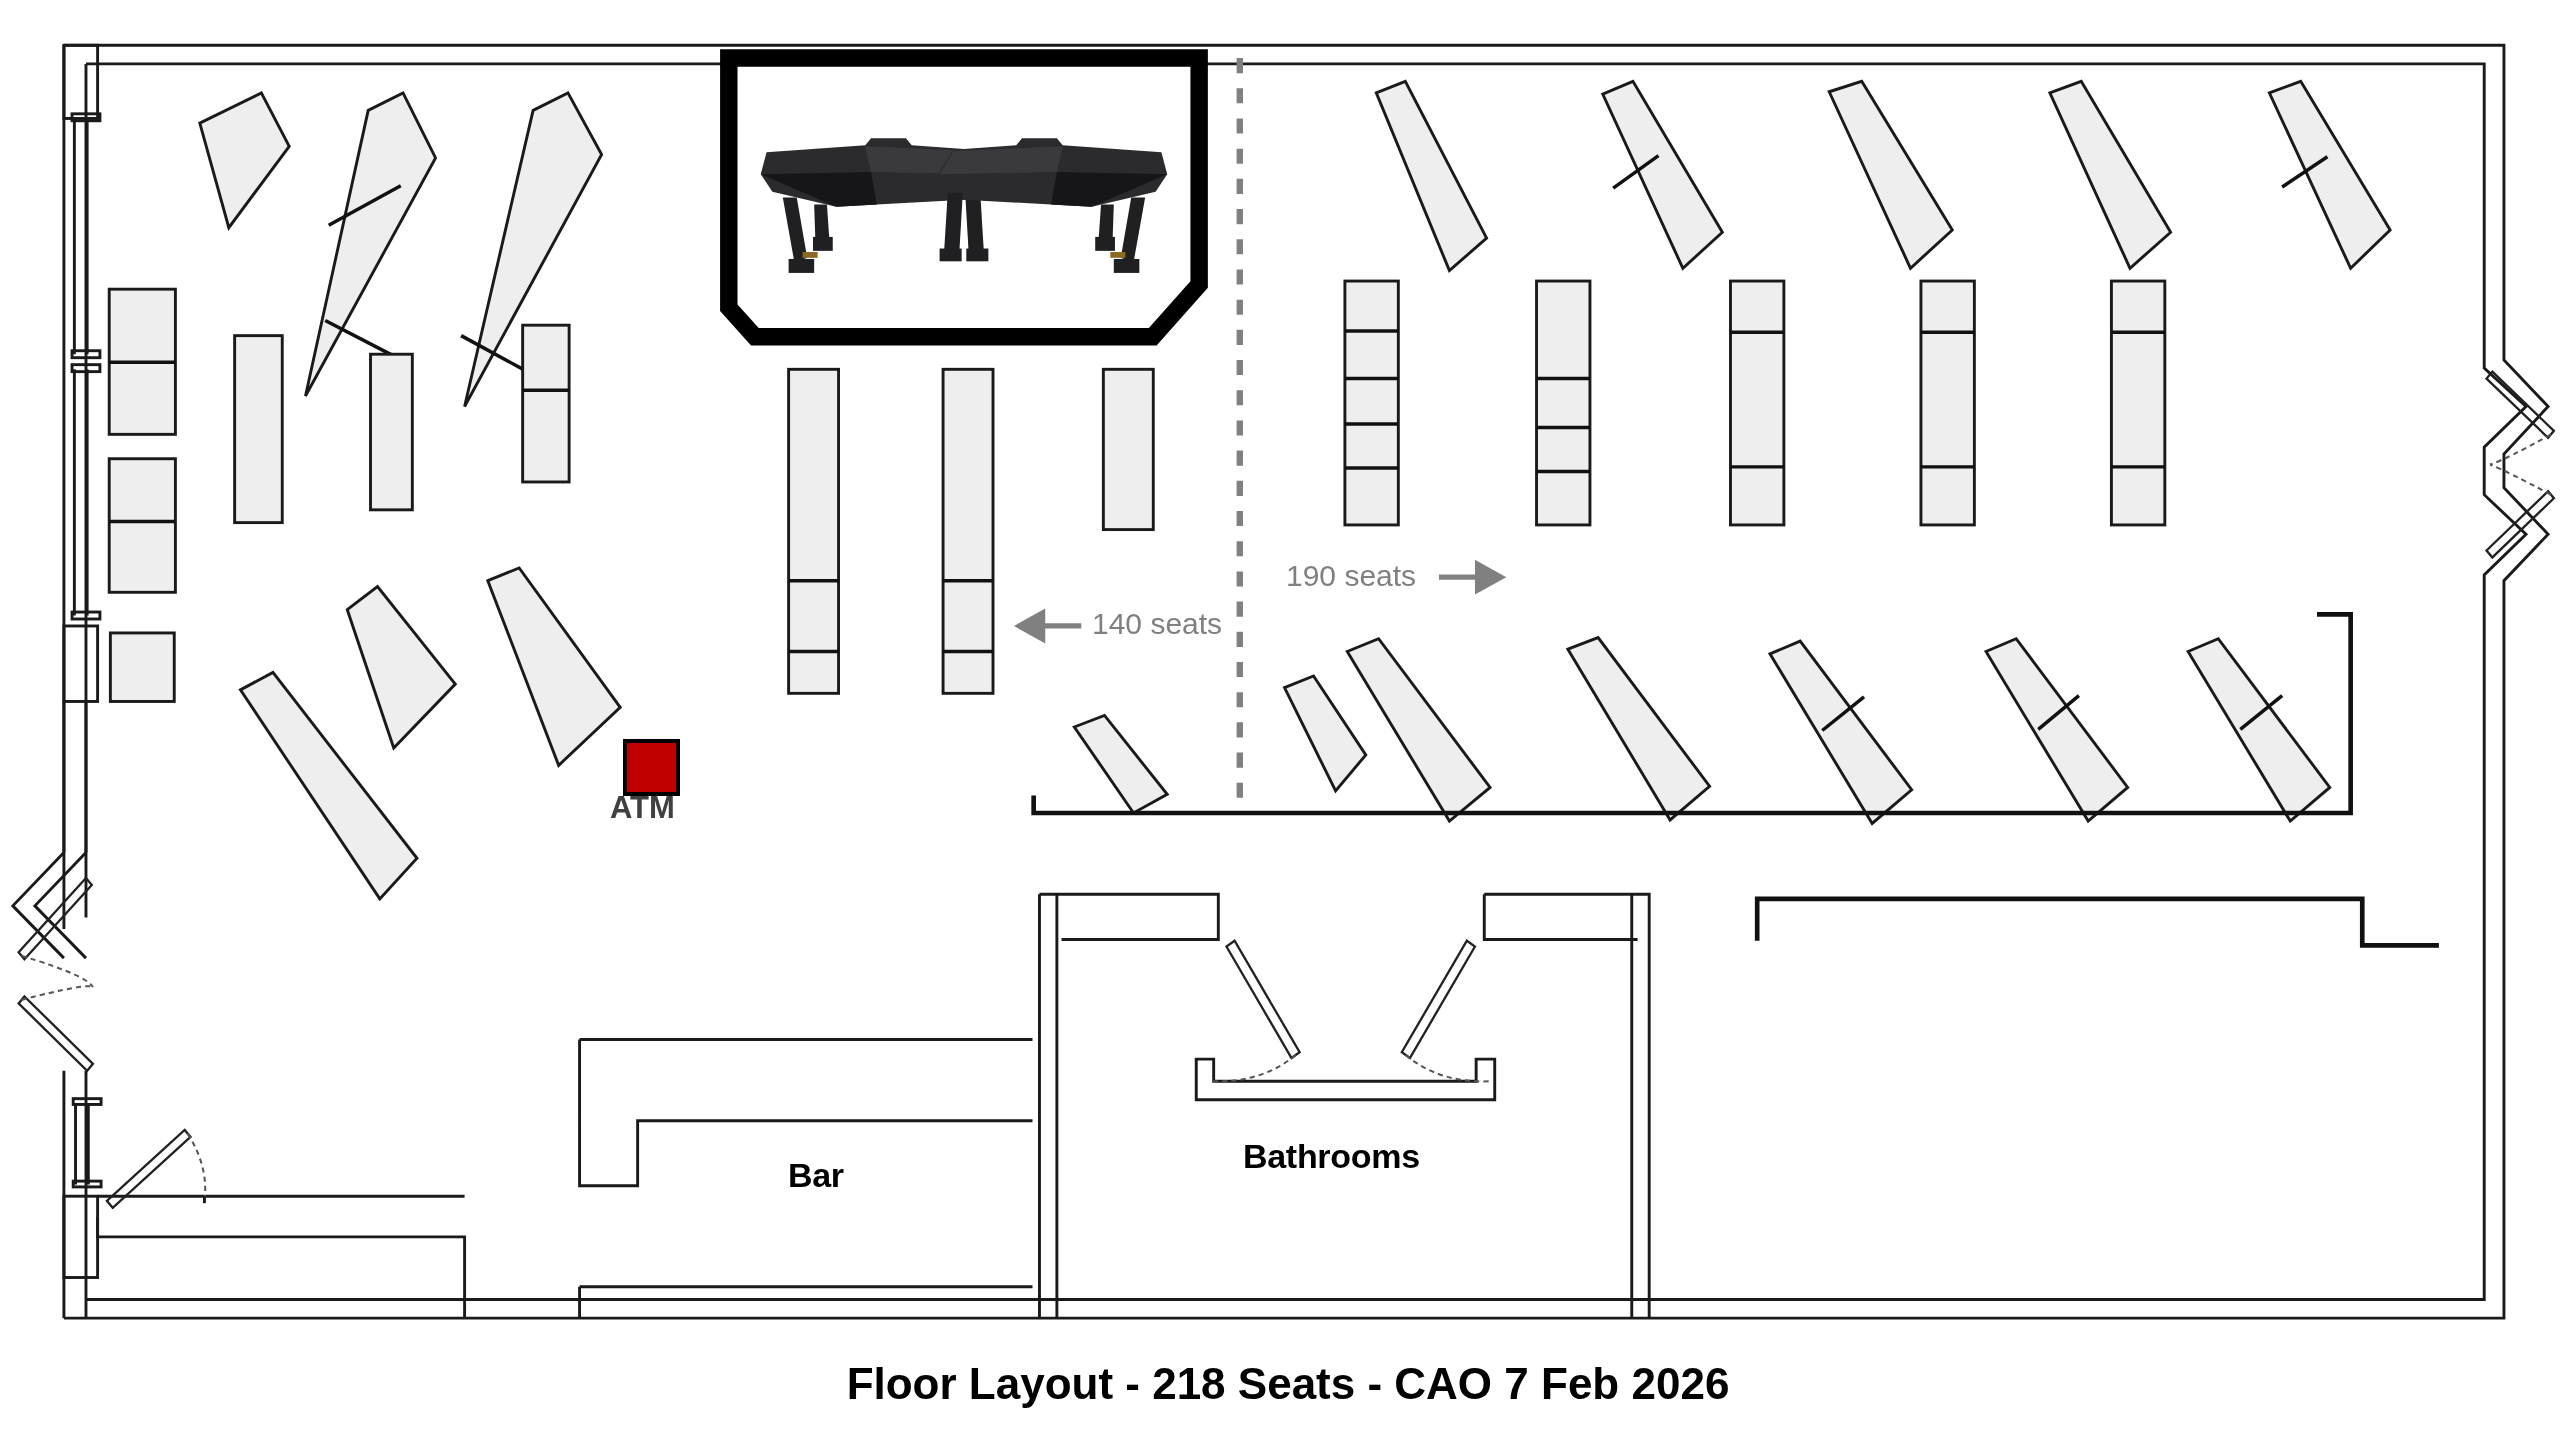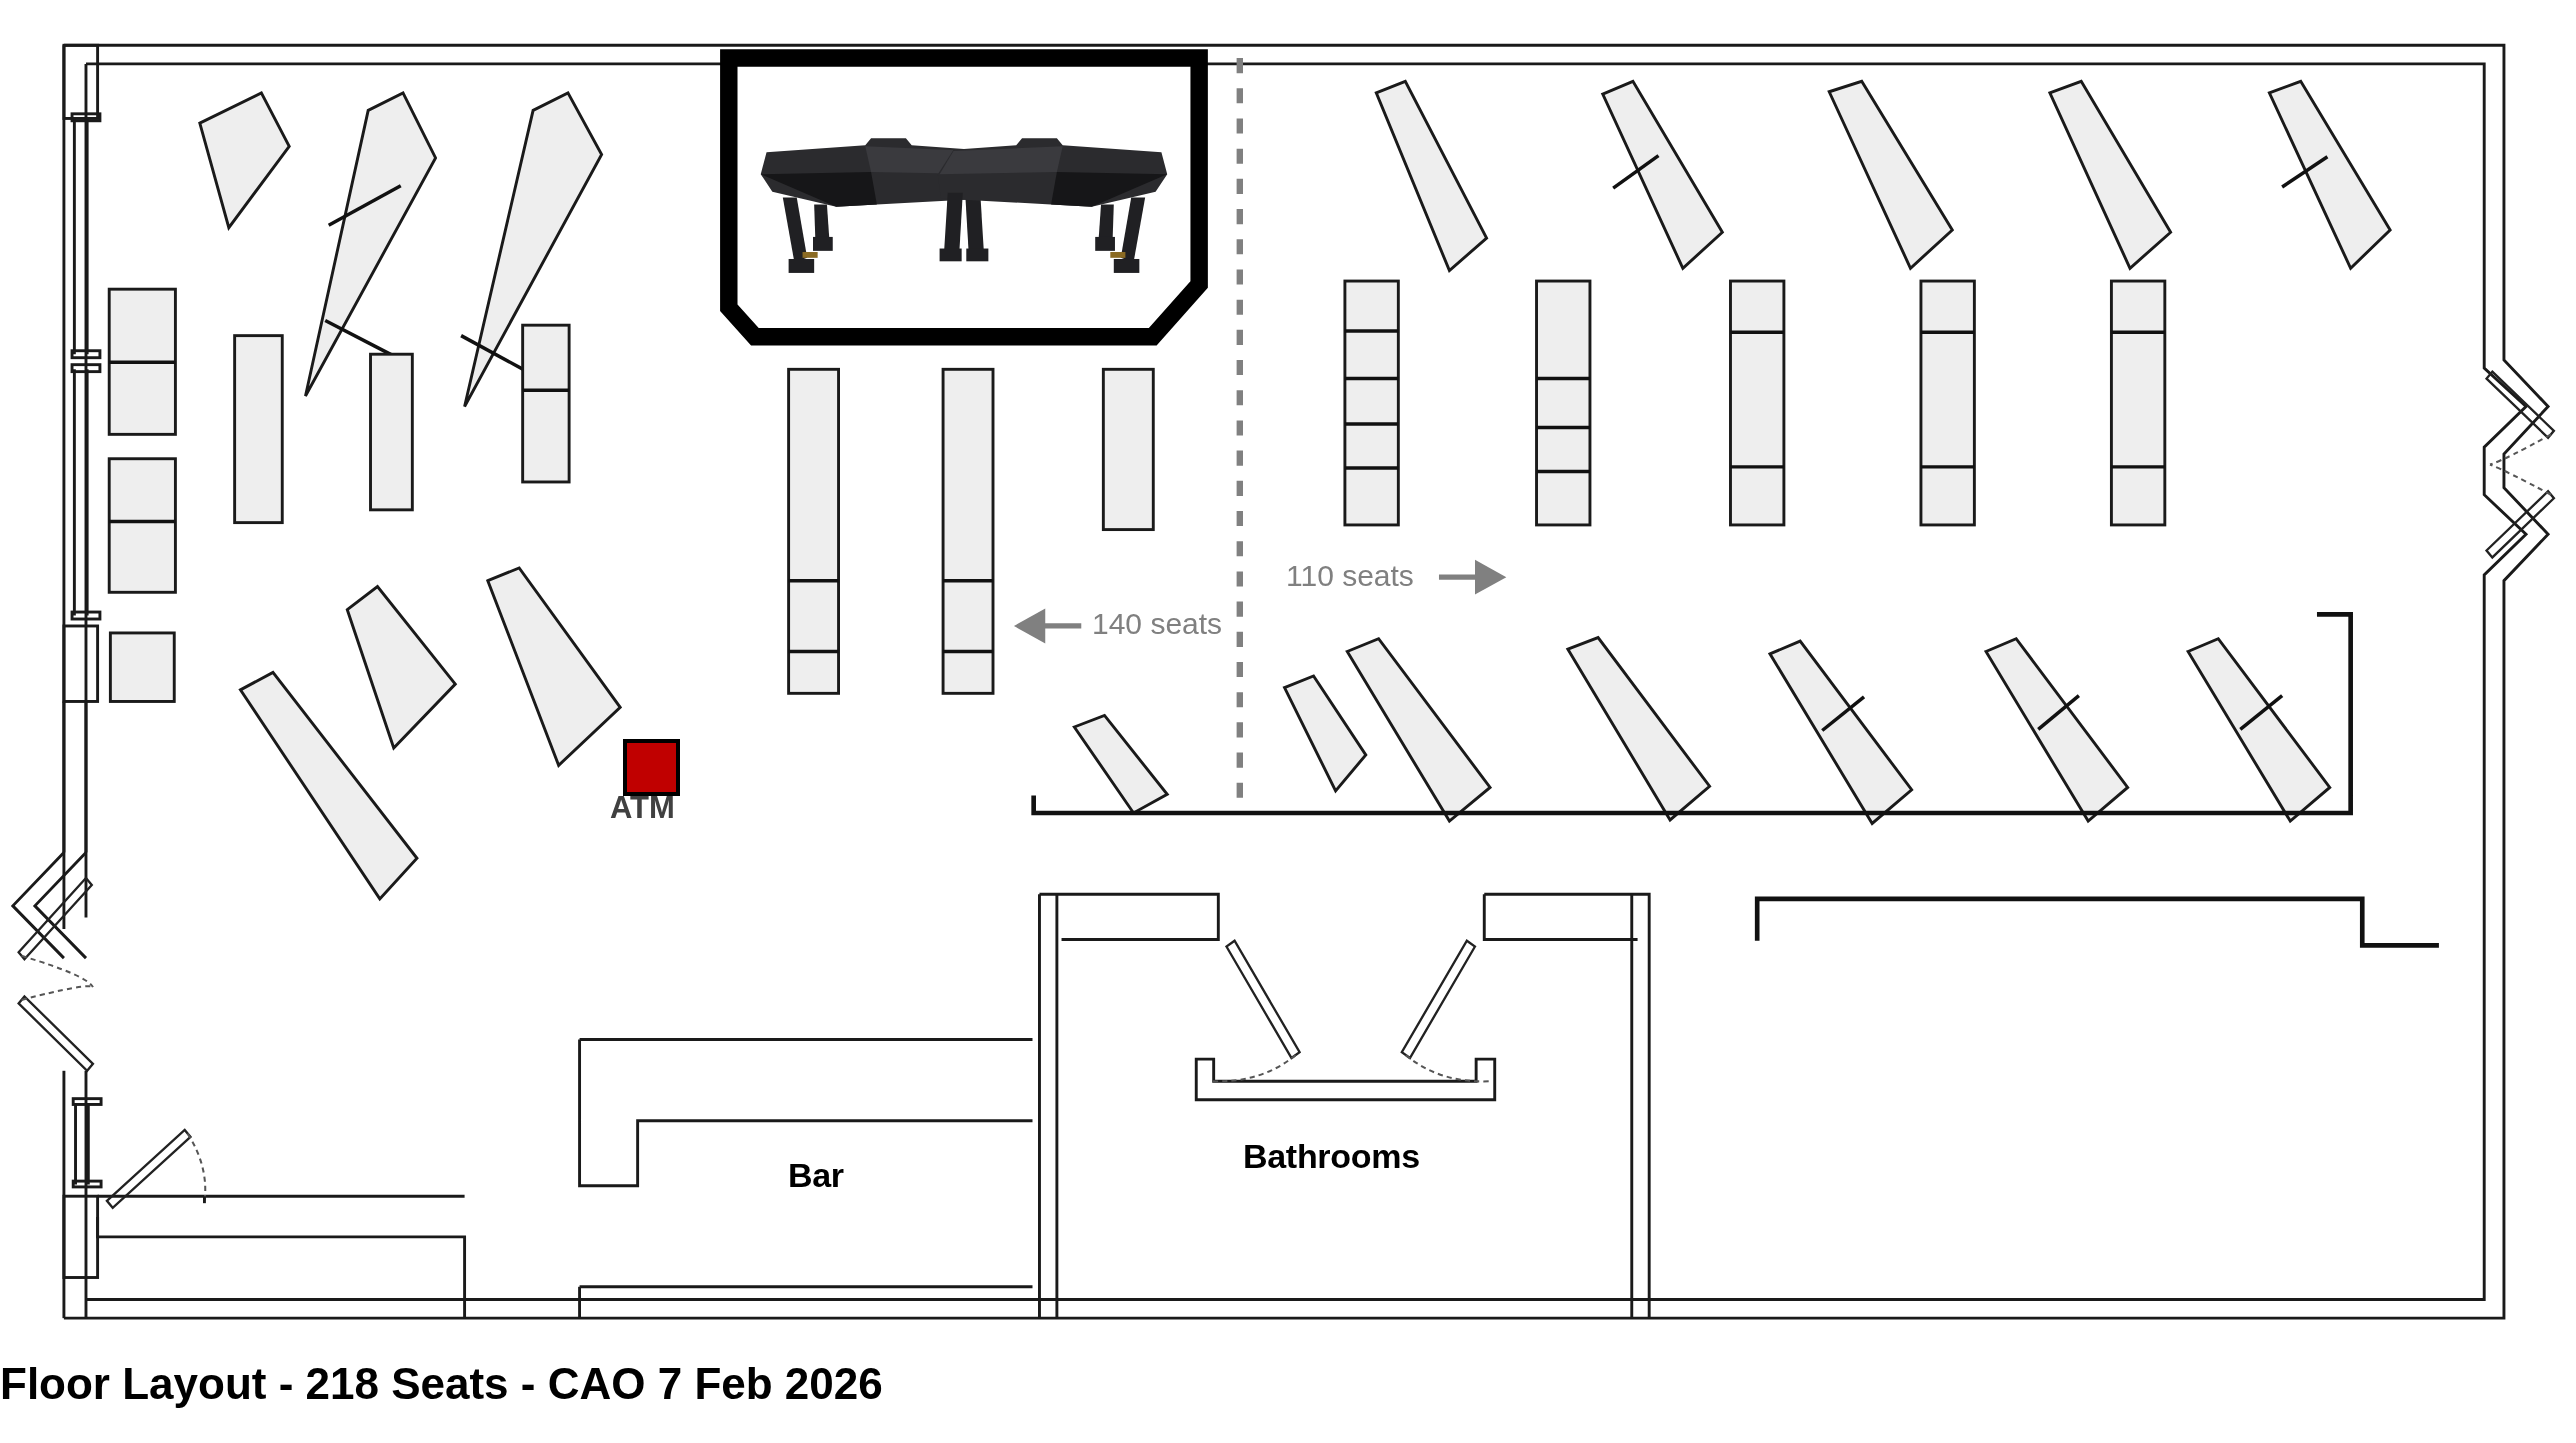--- a/index.html
+++ b/index.html
@@ -71,20 +71,21 @@
   }
   .label-seats {
     font-size: 30px;
     color: #808080;
   }
   .title-bar {
     position: absolute;
     left: 0;
     top: 1359px;
     width: 2576px;
+    text-align: center;
   }
   .title-text {
     font-family: "Liberation Sans", sans-serif;
     font-weight: bold;
     font-size: 44px;
     color: #000000;
     letter-spacing: 0px;
   }
   .atm-marker {
     position: absolute;
@@ -452,21 +453,21 @@
       <line class="seat-arrow" x1="2478" y1="994" x2="2574" y2="994"></line>
       <polygon class="seat-arrow-head" points="2594,994 2540,964 2540,1024"></polygon>
     </g>
 
   </svg>
 
   <div class="atm-marker" id="atm-square" style="left: 623px; top: 739px; background: rgb(192, 0, 0);"></div>
   <div class="label label-atm" style="left:610px; top:790px;">ATM</div>
 
   <div class="label label-seats" style="left:1092px; top:607px;">140 seats</div>
-  <div class="label label-seats" style="left:1286px; top:559px;">110 seats</div>
+  <div class="label label-seats" style="left:1286px; top:559px;">190 seats</div>
 
   <div class="label label-room" style="left:788px; top:1156px;">Bar</div>
   <div class="label label-room" style="left:1243px; top:1137px;">Bathrooms</div>
 
   <div class="title-bar">
     <span class="title-text">Floor Layout - 218 Seats - CAO 7 Feb 2026</span>
   </div>
 
 </div>
 

